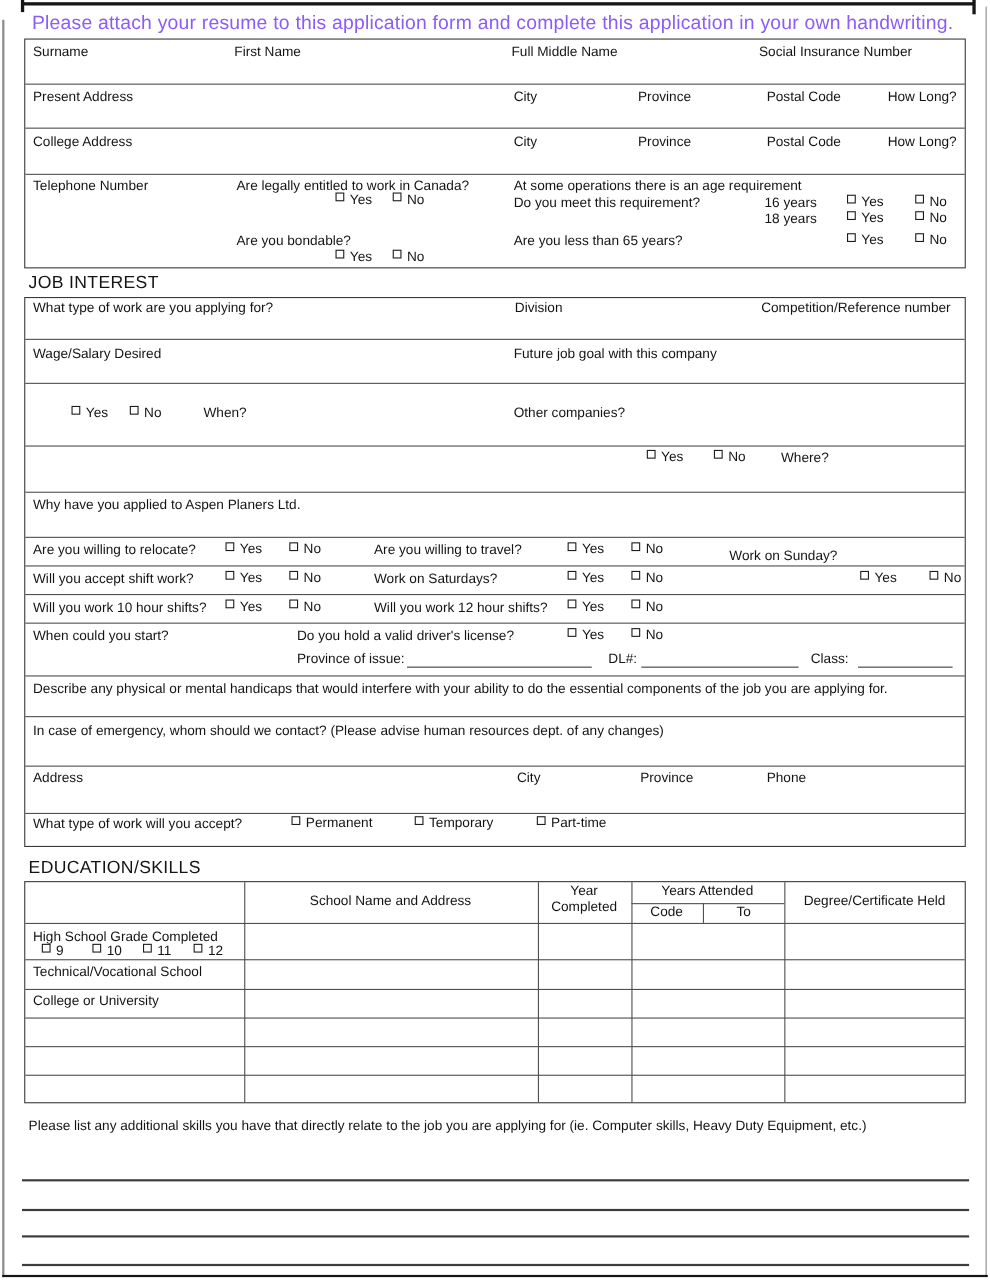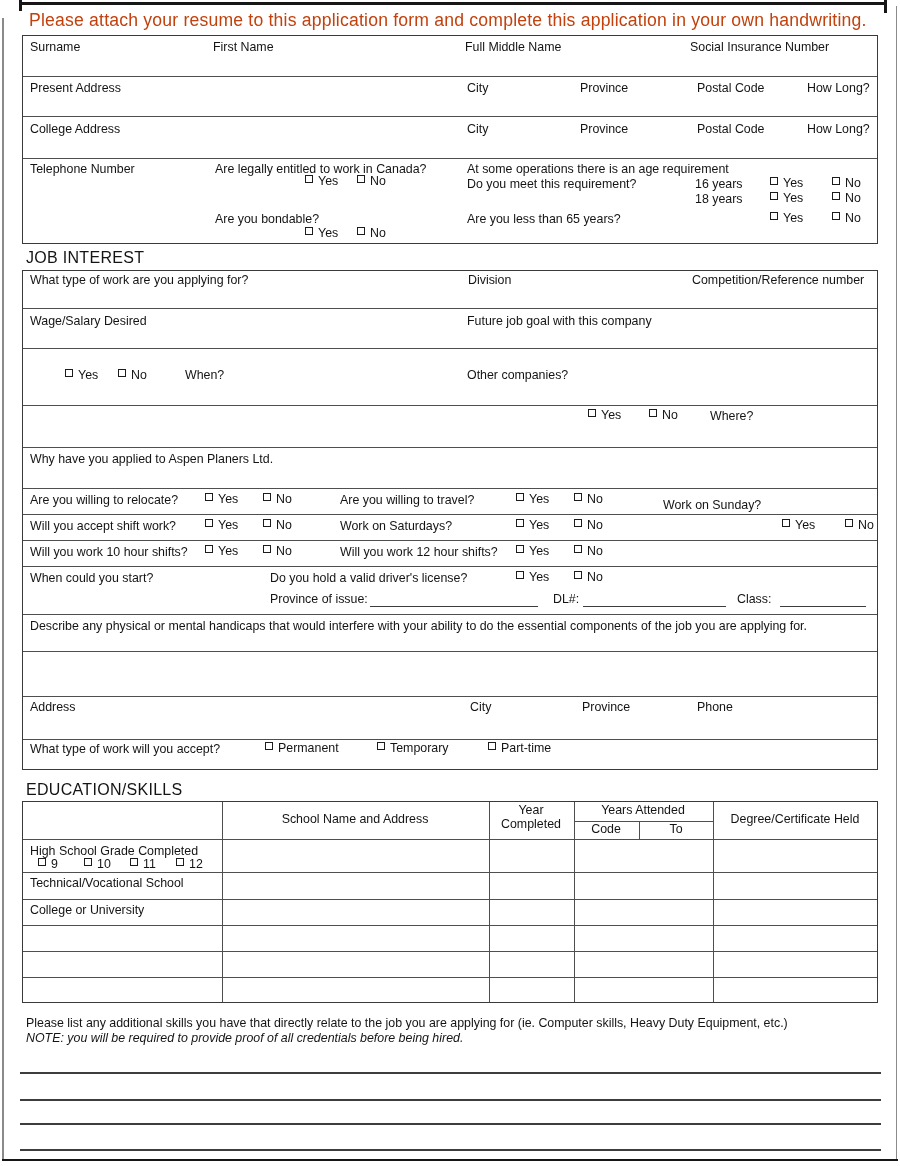--- a/index.html
+++ b/index.html
@@ -1,20 +1,20 @@
 <!DOCTYPE html>
 <html><head>
 <meta charset="utf-8">
 <style>
   *{margin:0;padding:0;box-sizing:border-box}
   html,body{background:#fff}
   .page{position:relative;width:900px;height:1166px;background:#fff;overflow:hidden;
         font-family:"Liberation Sans",sans-serif;color:#141414}
   .lbl{position:absolute;font-size:12.4px;line-height:14px;white-space:nowrap}
-  .big{font-size:17.6px;letter-spacing:.2px;color:#c2410c}
+  .big{font-size:17.6px;letter-spacing:.2px;color:#8b5cf6}
   .sec{font-size:16px;letter-spacing:.3px}
   .box{position:absolute;border:1.8px solid #3a3a3a}
   .hl{position:absolute;height:1.4px;background:#4f4f4f}
   .vl{position:absolute;width:1.4px;background:#4f4f4f}
   .opt{position:absolute;font-size:12.4px;line-height:13px;white-space:nowrap;
        display:flex;align-items:flex-start;gap:5px}
   .cb{display:inline-block;width:8px;height:8px;border:1.5px solid #1c1c1c;flex:none;background:#fff}
   .ctr{transform:translateX(-50%);text-align:center}
   .wrapbox{white-space:normal;width:84px}
   .it{font-style:italic}
@@ -233,20 +233,21 @@
       <span>No</span>
     </span>
   <div class="lbl" style="left:270px;top:592px">Province of issue:</div>
   <div class="ul" style="left:370px;top:606px;width:168px"></div>
   <div class="lbl" style="left:553px;top:592px">DL#:</div>
   <div class="ul" style="left:583px;top:606px;width:143px"></div>
   <div class="lbl" style="left:737px;top:592px">Class:</div>
   <div class="ul" style="left:780px;top:606px;width:86px"></div>
 
   <div class="lbl" style="left:30px;top:619px">Describe any physical or mental handicaps that would interfere with your ability to do the essential components of the job you are applying for.</div>
+  <div class="lbl" style="left:30px;top:657px">In case of emergency, whom should we contact? (Please advise human resources dept. of any changes)</div>
 
   <div class="lbl" style="left:30px;top:700px">Address</div>
   <div class="lbl" style="left:470px;top:700px">City</div>
   <div class="lbl" style="left:582px;top:700px">Province</div>
   <div class="lbl" style="left:697px;top:700px">Phone</div>
 
   <div class="lbl" style="left:30px;top:742px">What type of work will you accept?</div>
   <span class="opt" style="left:265px;top:742px">
       <i class="cb"></i>
       <span>Permanent</span>
@@ -297,20 +298,19 @@
       <span>11</span>
     </span>
   <span class="opt" style="left:176px;top:858px">
       <i class="cb"></i>
       <span>12</span>
     </span>
   <div class="lbl" style="left:30px;top:876px">Technical/Vocational School</div>
   <div class="lbl" style="left:30px;top:903px">College or University</div>
 
   <div class="lbl" style="left:26px;top:1016px">Please list any additional skills you have that directly relate to the job you are applying for (ie. Computer skills, Heavy Duty Equipment, etc.)</div>
-  <div class="lbl it" style="left:26px;top:1031px">NOTE: you will be required to provide proof of all credentials before being hired.</div>
 
   <div class="wline" style="left:20px;top:1072px;width:861px"></div>
   <div class="wline" style="left:20px;top:1099px;width:861px"></div>
   <div class="wline" style="left:20px;top:1123px;width:861px"></div>
   <div class="wline" style="left:20px;top:1149px;width:861px"></div>
 
 </div>
 
 </body></html>

